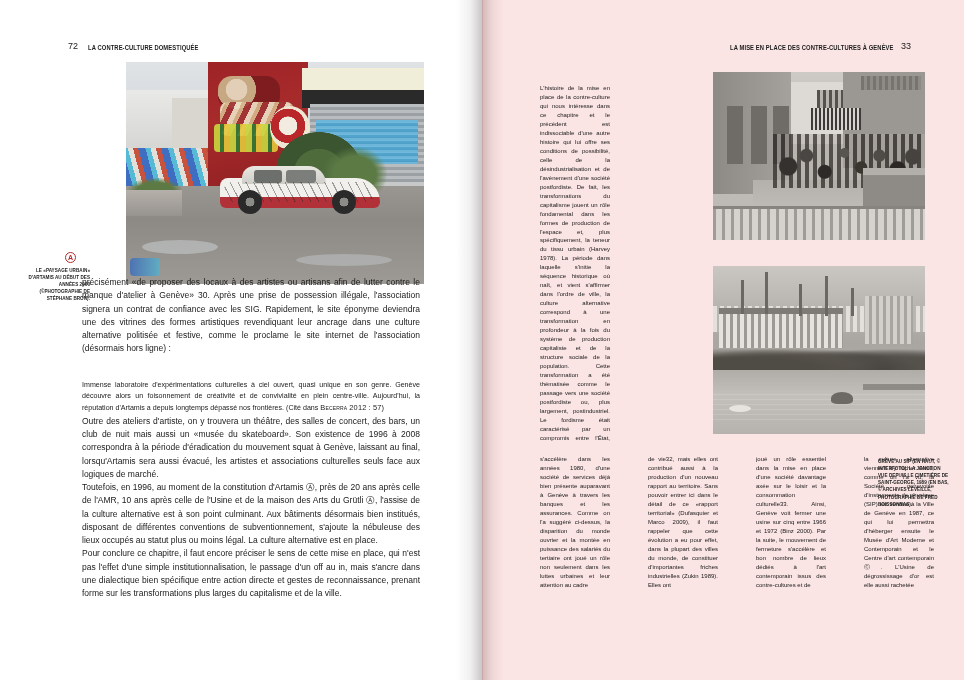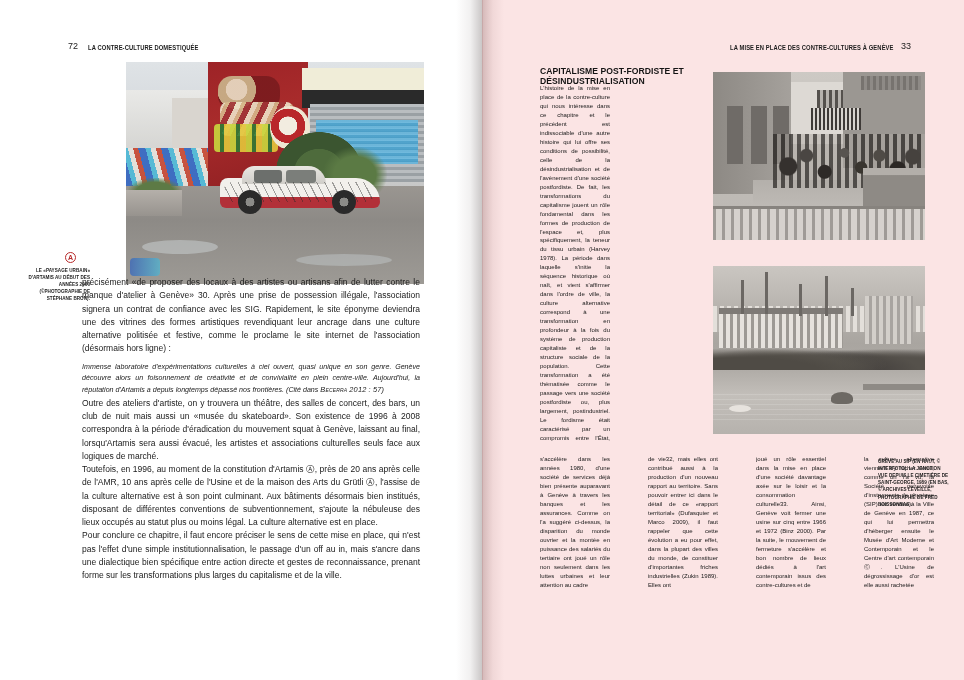--- a/index.html
+++ b/index.html
@@ -165,21 +165,21 @@
     position:relative; margin-bottom:4px; }
   #caption-left .cap-marker { margin-left:auto; margin-right:14px; }
   .cap-marker span { position:absolute; left:0; top:0; width:100%; height:100%;
     color:#b72a2a; font-size:7px; line-height:10px; text-align:center; font-weight:700; }
 
   
   .bodytext { position:absolute; color:#1a1a1a; }
   #left-body { left:82px; top:276px; width:338px; font-size:8.5px; line-height:1.56;
     text-align:justify; }
   #left-body p { margin-bottom:0px; }
-  .quote { font-size:7.1px; line-height:1.62; margin:6px 0 7px 0;font-style:italic; }
+  .quote { font-size:7.1px; line-height:1.62; margin:24px 0 7px 0; }
   .sc { font-variant: small-caps; font-size:7.4px; letter-spacing:.02em; }
 
   
   #right-head { position:absolute; left:540px; top:66px; width:180px;
     font-size:8.6px; font-weight:700; letter-spacing:.005em; color:#141414; }
   .rcol { position:absolute; color:#1a1a1a; font-size:6.0px; line-height:1.495;
     text-align:justify; }
   #rcol-1 { left:540px; top:84px;  width:70px; }
   #rcol-2 { left:540px; top:455px; width:70px; }
   #rcol-3 { left:648px; top:455px; width:70px; }
@@ -245,21 +245,20 @@
   </div>
 
   <div class="bodytext" id="left-body">
     <p>précisément «de proposer des locaux à des artistes ou artisans afin de lutter contre le manque d'atelier à Genève»&nbsp;30. Après une prise de possession illégale, l'association signera un contrat de confiance avec les SIG. Rapidement, le site éponyme deviendra une des vitrines des formes artistiques revendiquant leur ancrage dans une culture alternative politisée et festive, comme le proclame le site internet de l'association (désormais hors ligne) :</p>
     <p class="quote"><span>Immense laboratoire d'expérimentations culturelles à ciel ouvert, quasi unique en son genre. Genève découvre alors un foisonnement de créativité et de convivialité en plein centre-ville. Aujourd'hui, la réputation d'Artamis a depuis longtemps dépassé nos frontières. (Cité dans</span> <span class="sc">Becerra 2012 : 57)</span></p>
     <p>Outre des ateliers d'artiste, on y trouvera un théâtre, des salles de concert, des bars, un club de nuit mais aussi un «musée du skateboard». Son existence de 1996 à 2008 correspondra à la période d'éradication du mouvement squat à Genève, laissant au final, lorsqu'Artamis sera aussi évacué, les artistes et associations culturelles seuls face aux logiques de marché.</p>
     <p>Toutefois, en 1996, au moment de la constitution d'Artamis Ⓐ, près de 20 ans après celle de l'AMR, 10 ans après celle de l'Usine et de la maison des Arts du Grütli Ⓐ, l'assise de la culture alternative est à son point culminant. Aux bâtiments désormais bien institués, disposant de différentes conventions de subventionnement, s'ajoute la nébuleuse des lieux occupés au statut plus ou moins légal. La culture alternative est en place.</p>
     <p>Pour conclure ce chapitre, il faut encore préciser le sens de cette mise en place, qui n'est pas l'effet d'une simple institutionnalisation, le passage d'un off au in, mais s'ancre dans une dialectique bien spécifique entre action directe et gestes de reconnaissance, prenant forme sur les transformations plus larges du capitalisme et de la ville.</p>
   </div>
 
-  <div id="right-head">CAPITALISME POST-FORDISTE ET DÉSINDUSTRIALISATION</div>
 
   <div class="photo" id="photo-greve">
     <div class="g-sky"></div>
     <div class="g-bldgM"></div>
     <div class="g-win"></div>
     <div class="g-bldgR"></div>
       <div class="g-awn"></div>
     <div class="g-wallL"></div>
     <div class="g-door g-d1"></div>
       <div class="g-door g-d2"></div>

